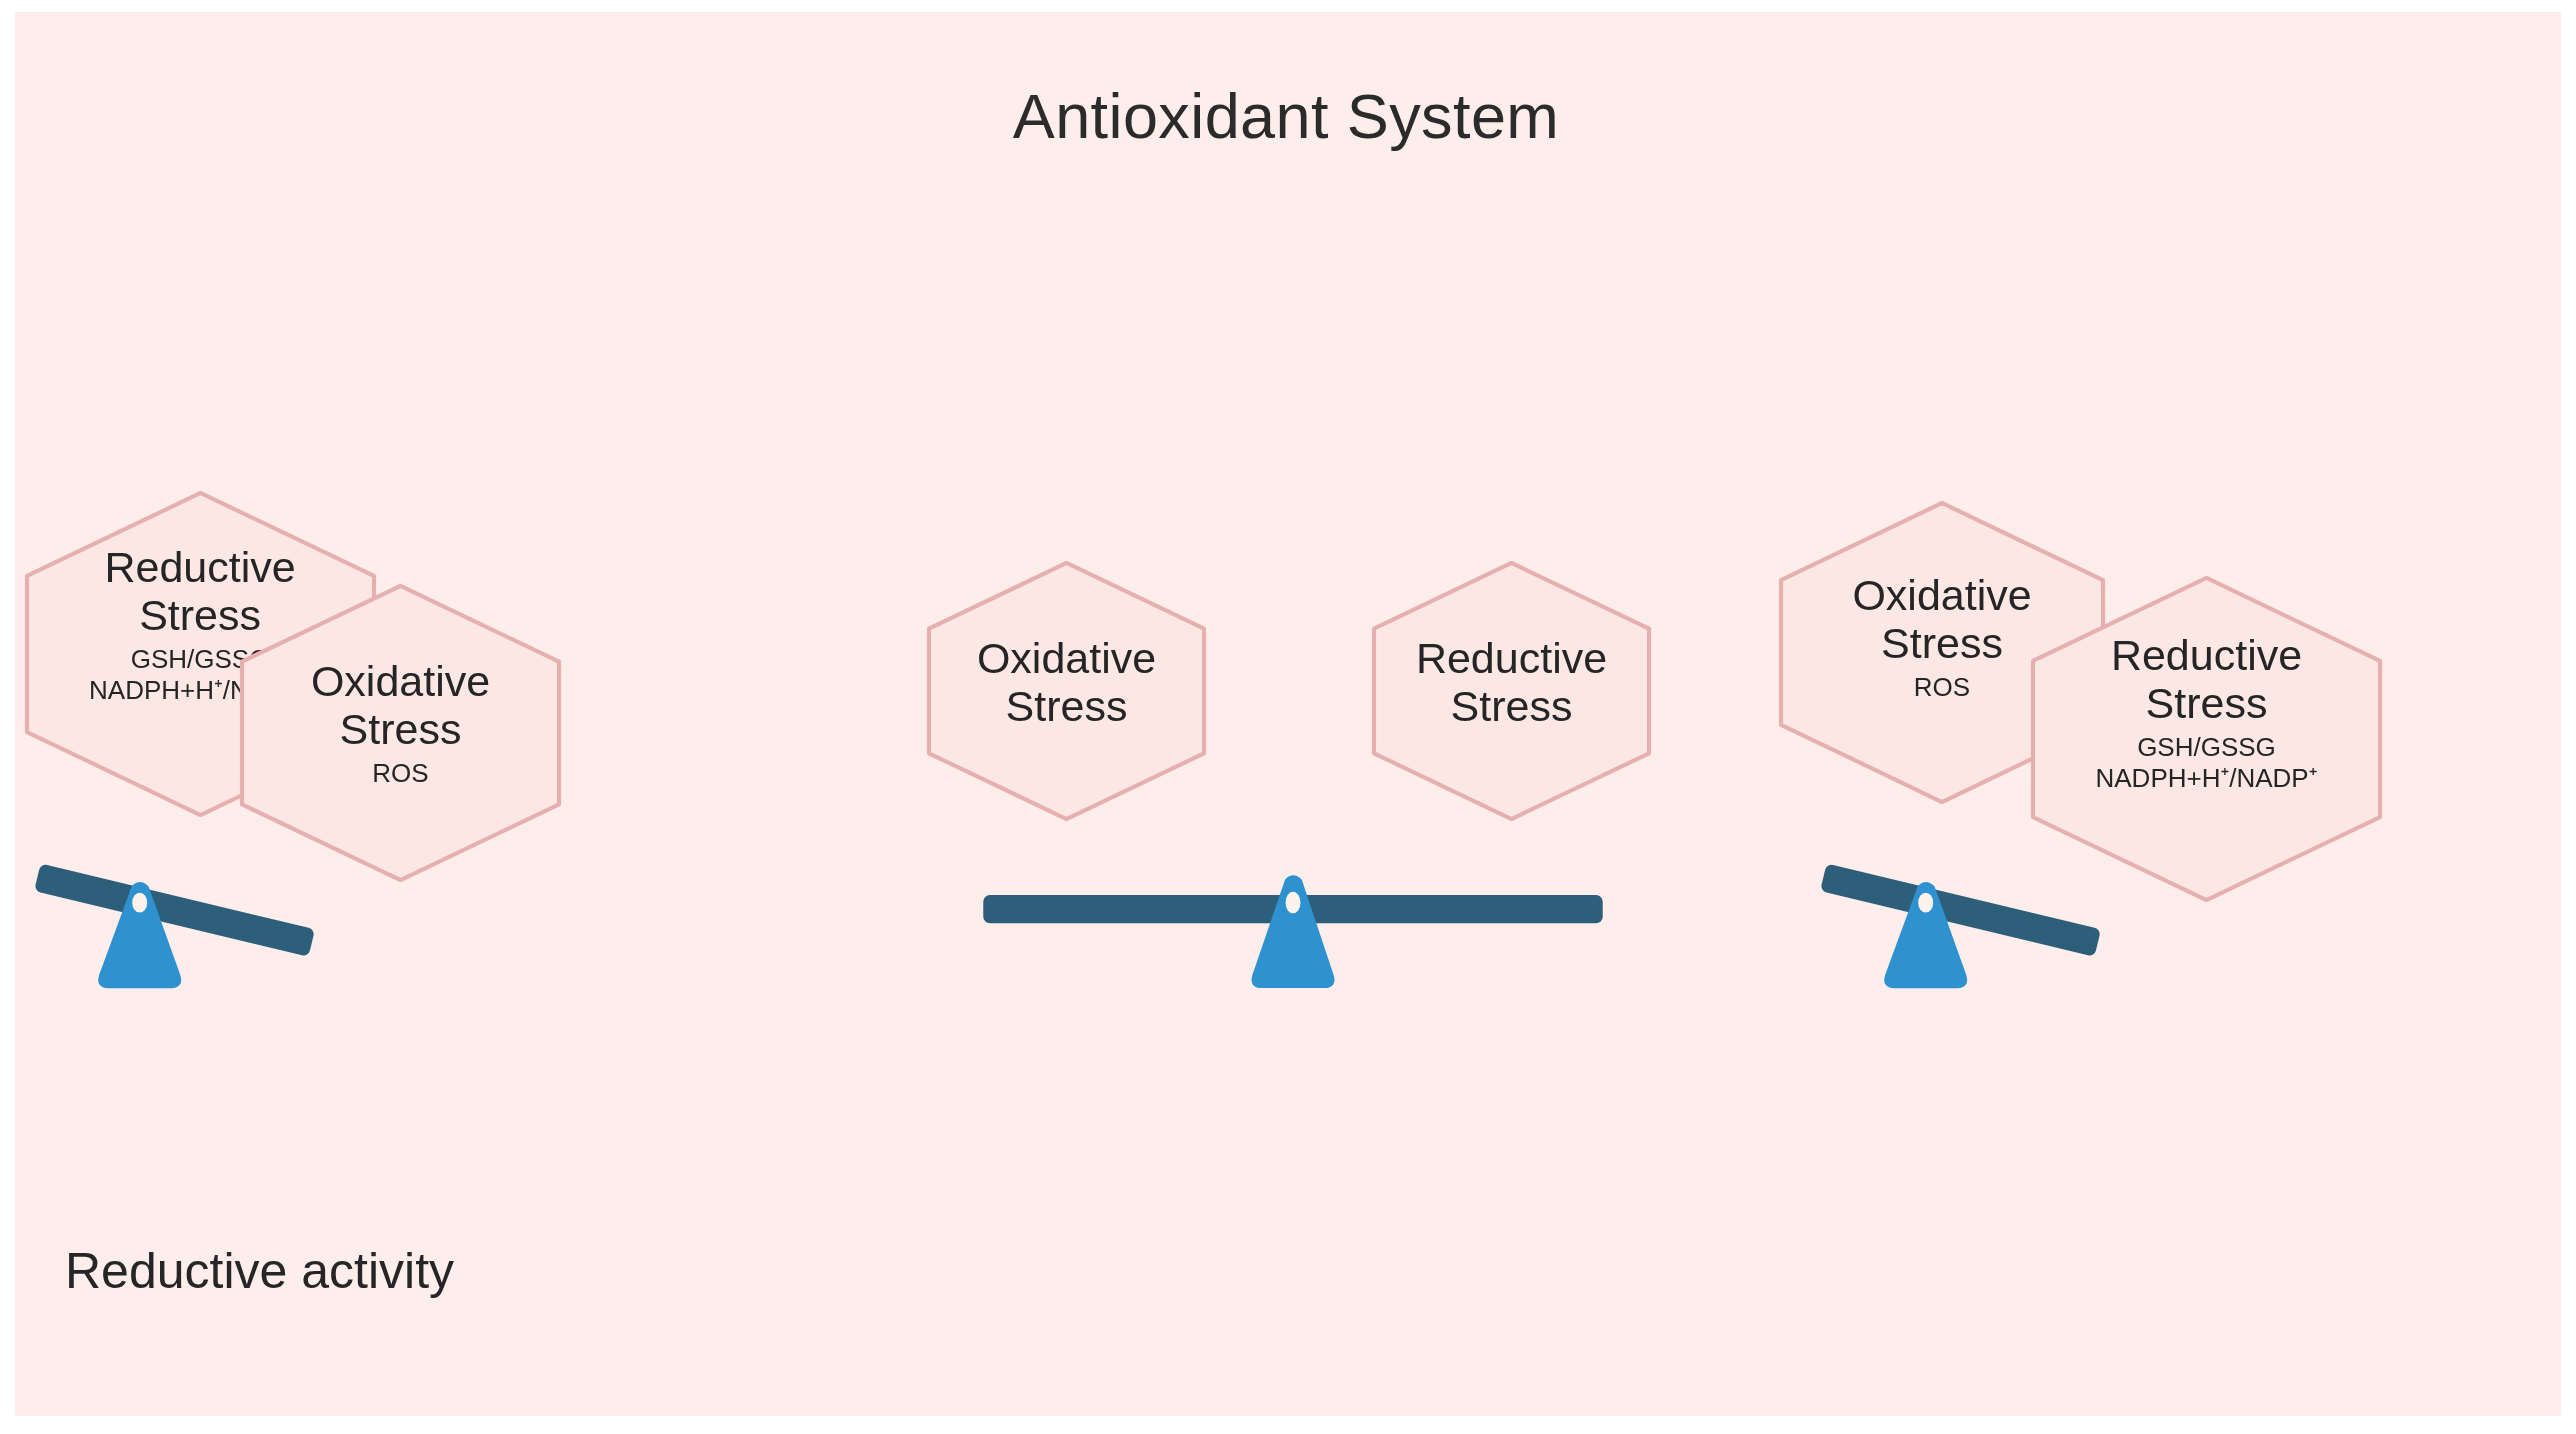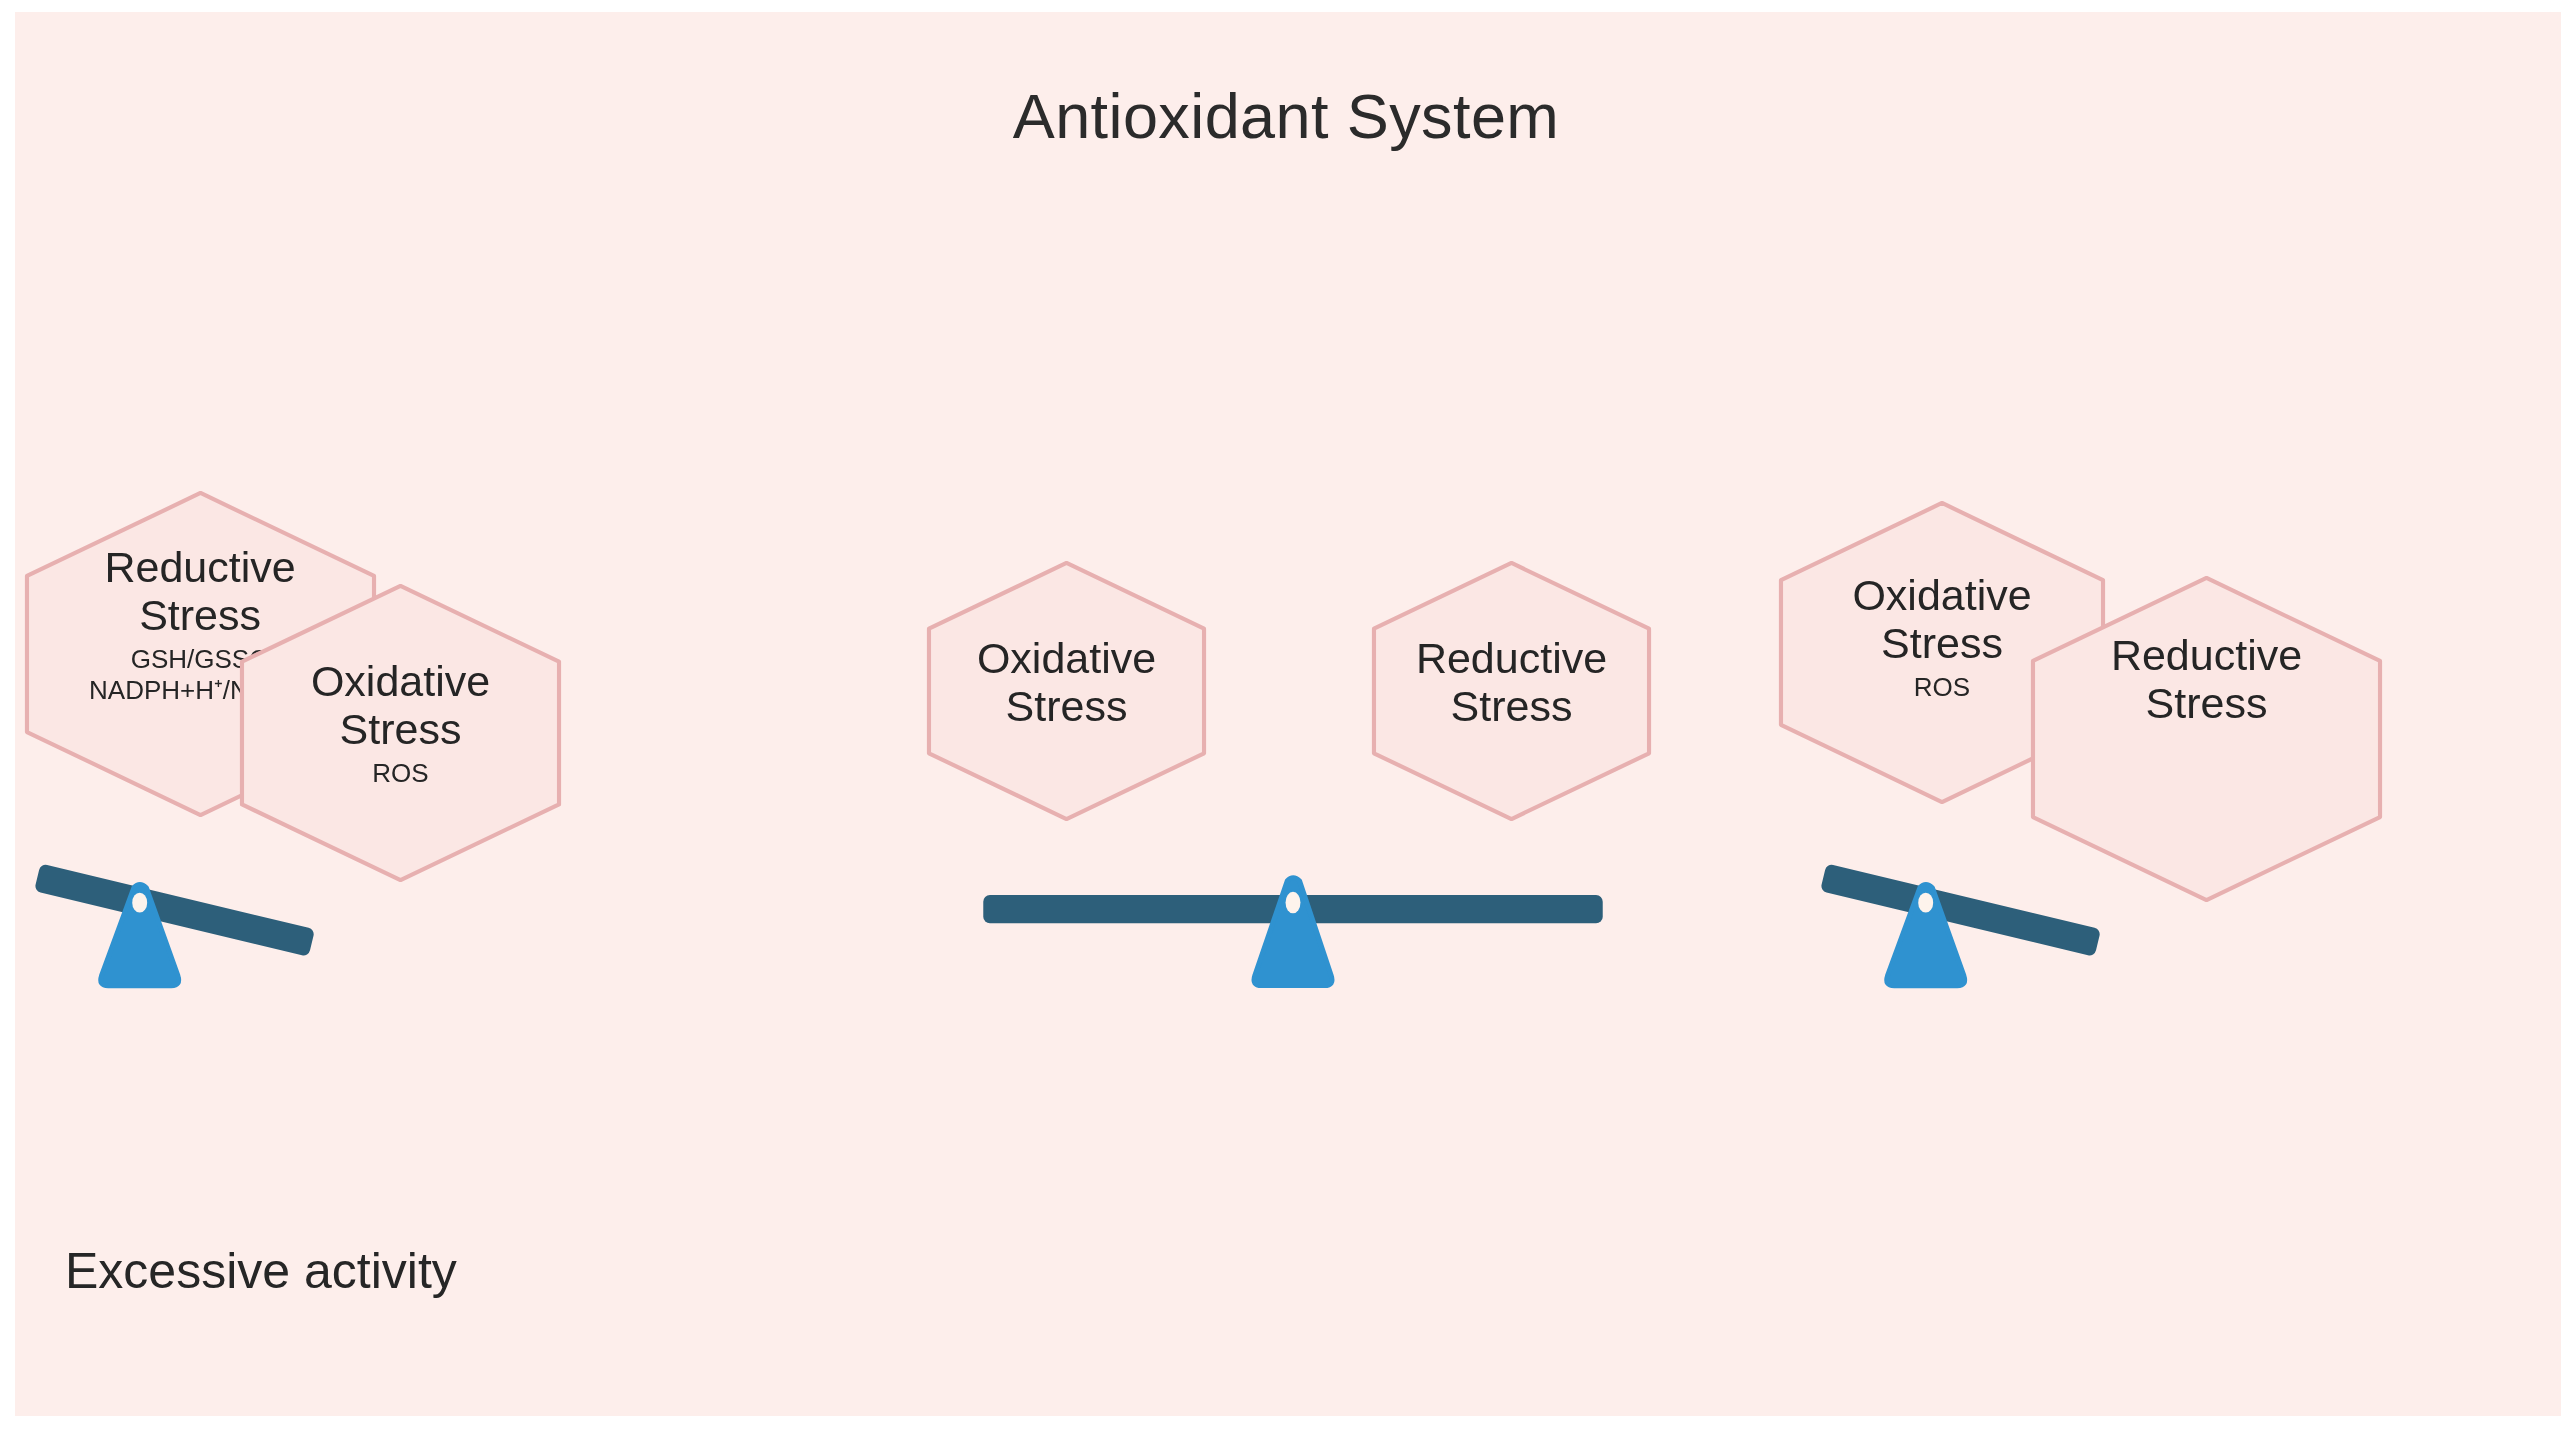--- a/index.html
+++ b/index.html
@@ -154,21 +154,21 @@
         <g>
           <rect x="22" y="100" width="340" height="34" rx="8" ry="8" fill="#2d5f7a" transform="rotate(13.5 192 117)"></rect>
         </g>
         <g>
           <path d="M143 90 Q150 82 158 90 L196 196 Q200 208 188 208 L112 208 Q100 208 104 196 Z" fill="#2f92d0" stroke="#2f92d0" stroke-width="6" stroke-linejoin="round"></path>
           <ellipse cx="150" cy="108" rx="9" ry="12" fill="#fdf3ec"></ellipse>
         </g>
       </svg>
     </div>
 
-    <div class="caption" id="caption-excessive">Excessive activity</div>
+    <div class="caption" id="caption-excessive">Reductive activity</div>
   </div>
 
   <div class="scene" id="scene-homeostatic">
 
     <div class="hex" style="left:65px; top:558px; width:285px; height:266px;">
       <svg viewBox="0 0 344 320" preserveAspectRatio="none">
         <polygon points="172,6 338,85 338,235 172,314 6,235 6,85" fill="#fbe7e4" stroke="#e7b0b0" stroke-width="5" stroke-linejoin="round"></polygon>
       </svg>
       <div class="hex-text" style="top:76px;">
         <div class="hex-title">Oxidative
@@ -215,20 +215,22 @@
       </div>
     </div>
 
     <div class="hex" style="left:325px; top:573px; width:357px; height:332px;">
       <svg viewBox="0 0 430 400" preserveAspectRatio="none">
         <polygon points="215,6 424,106 424,294 215,394 6,294 6,106" fill="#fbe7e4" stroke="#e7b0b0" stroke-width="5" stroke-linejoin="round"></polygon>
       </svg>
       <div class="hex-text" style="top:58px;">
         <div class="hex-title">Reductive
 Stress</div>
+        <div class="hex-sub">GSH/GSSG
+NADPH+H⁺/NADP⁺</div>
       </div>
     </div>
 
     <div class="balance" style="left:98px; top:813px; width:349px; height:249px;">
       <svg width="349" height="249" viewBox="0 0 420 300">
         <g>
           <rect x="22" y="100" width="340" height="34" rx="8" ry="8" fill="#2d5f7a" transform="rotate(13.5 192 117)"></rect>
         </g>
         <g>
           <path d="M143 90 Q150 82 158 90 L196 196 Q200 208 188 208 L112 208 Q100 208 104 196 Z" fill="#2f92d0" stroke="#2f92d0" stroke-width="6" stroke-linejoin="round"></path>

